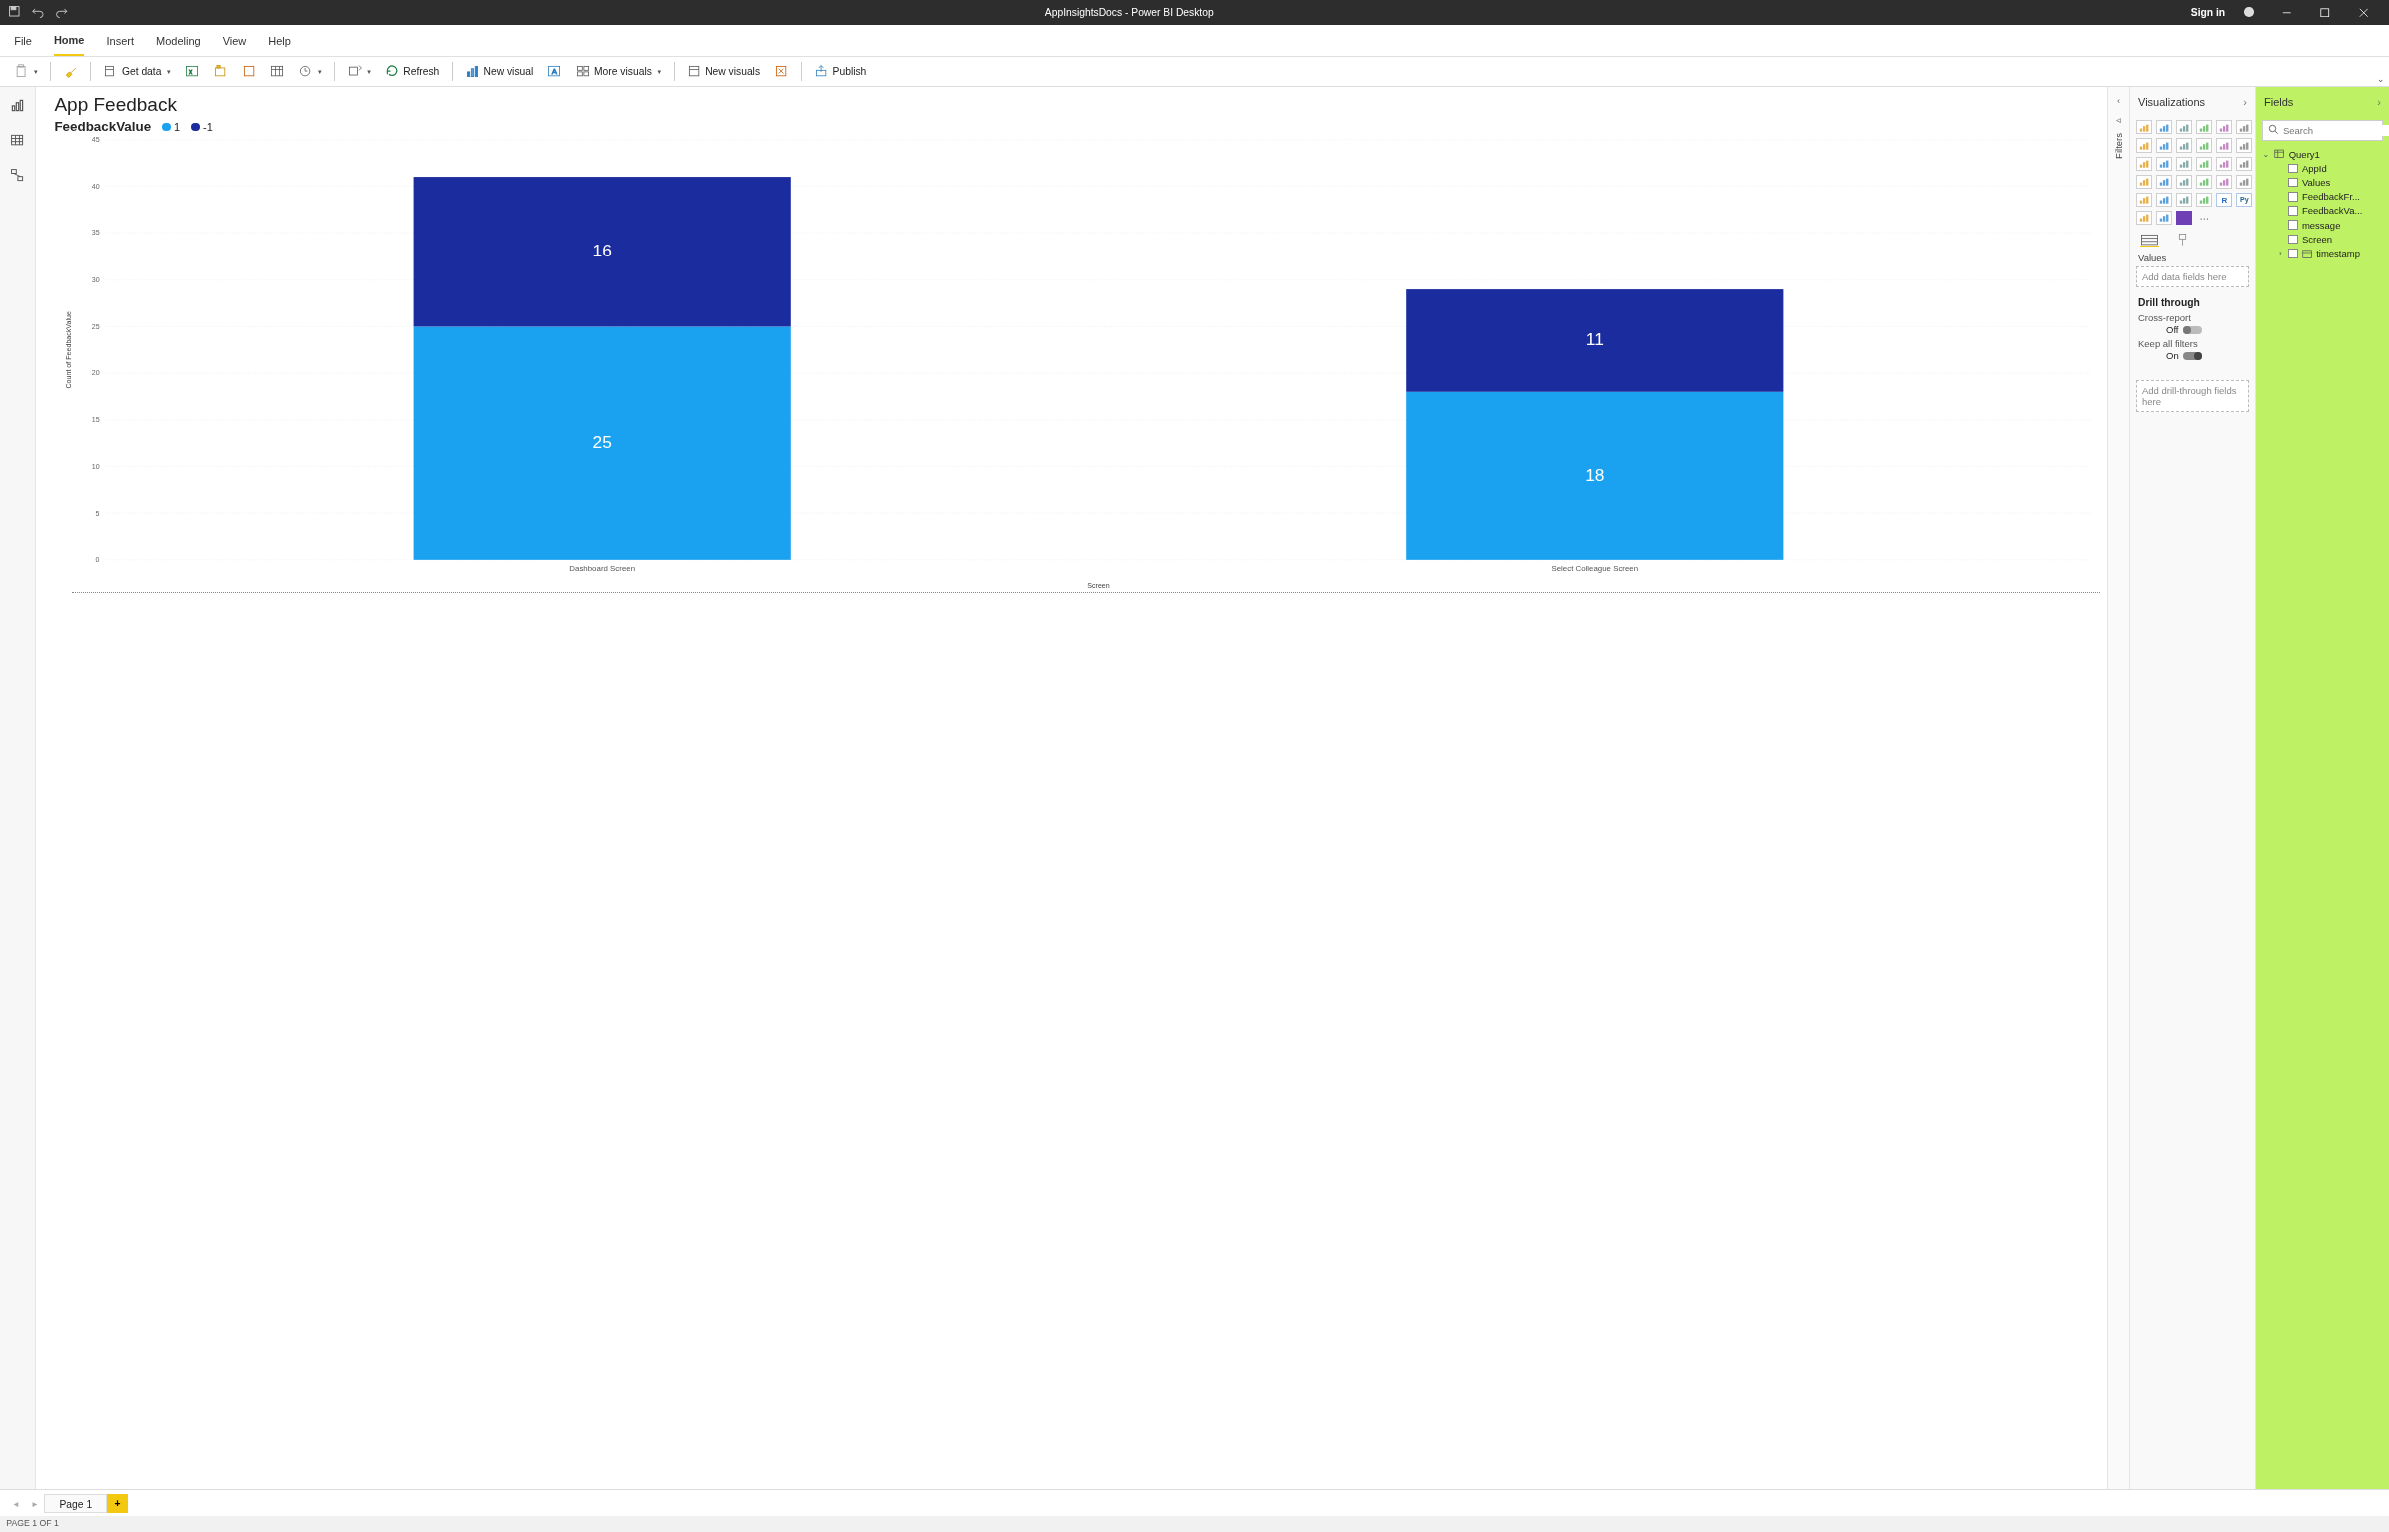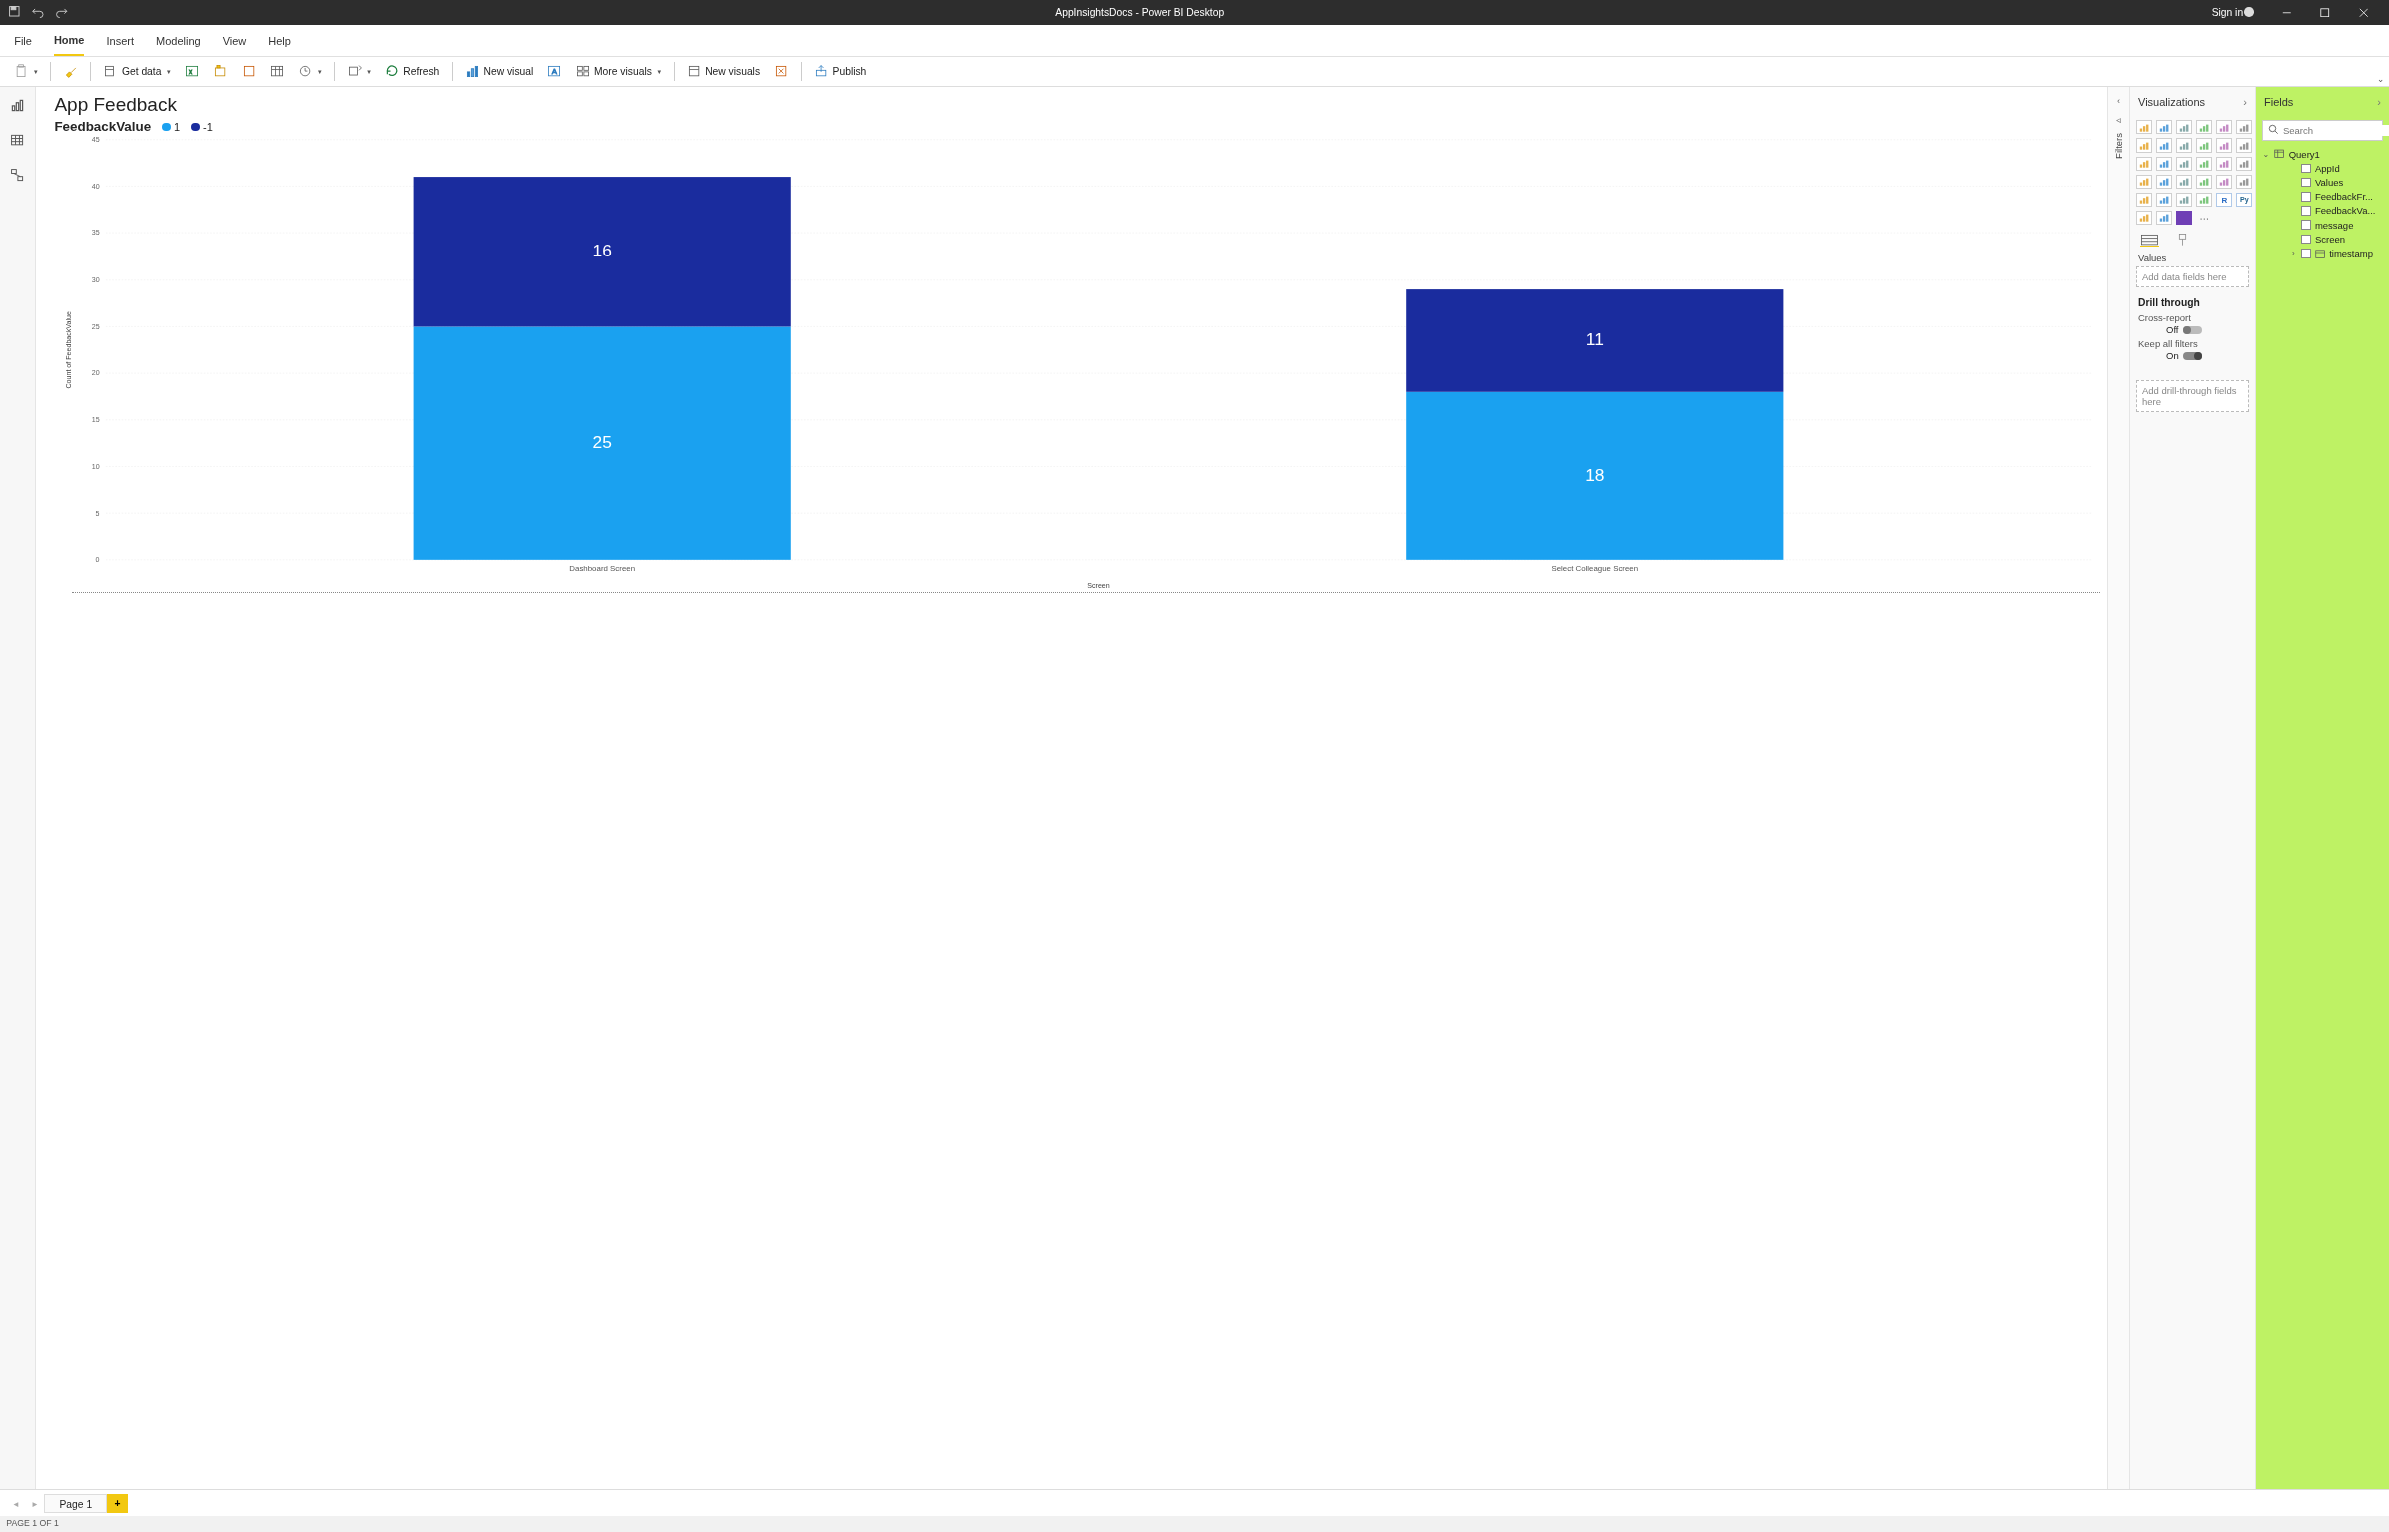--- a/index.html
+++ b/index.html
@@ -5,21 +5,21 @@
 * { box-sizing: border-box; margin: 0; padding: 0; font-family: "Segoe UI", Arial, sans-serif; }
 html, body { width: 100%; height: 100%; background: #fff; }
 body { display: flex; flex-direction: column; font-size: 10.3px; color: #222; }
 
 
 .titlebar { height: 25px; background: #2d2d2d; color: #fff; display: flex; align-items: center; }
 .titlebar .left-btns { display: flex; align-items: center; padding-left: 8px; gap: 11px; }
 .titlebar .left-btns svg { width: 12.6px; height: 12.6px; }
 .titlebar .center-title { flex: 1; text-align: center; font-size: 10.3px; }
 .titlebar .right-btns { display: flex; align-items: center; gap: 6.3px; padding-right: 9.5px; }
-.titlebar .right-btns .sign-in { display: flex; align-items: flex-start; gap: 1px; font-size: 10.3px; margin-right: 11px; }
+.titlebar .right-btns .sign-in { display: flex; align-items: flex-start; gap: 19px; font-size: 10.3px; margin-right: 11px; font-weight: bold; }
 .titlebar .avatar-circle { width: 9.5px; height: 9.5px; border-radius: 50%; background: #ddd; display:inline-block; }
 .win-btn { width: 32px; height: 25px; display:flex; align-items:center; justify-content:center; cursor:pointer; }
 .win-btn svg { width:9.5px; height:9.5px; stroke:#fff; }
 
 
 .menubar { height: 32px; background:#fff; border-bottom:0.8px solid #e0e0e0; display:flex; align-items:center; padding-left: 14.2px; gap: 22px; }
 .menubar .tab { font-size: 11px; color:#333; cursor:pointer; padding: 8px 0; }
 .menubar .tab.active { font-weight:600; border-bottom: 2.4px solid #f2c811; }
 
 
@@ -94,21 +94,21 @@
 
 
 .fields-pane { width:134px; border-left:0.8px solid #e5e5e5; background:#bef264; display:flex; flex-direction:column;}
 .search-box { margin: 3.2px 6.3px 4.7px; border:0.8px solid #ccc; padding:3.2px 4.7px; display:flex; align-items:center; gap:4.7px; background:#fff;}
 .search-box input { border:none; outline:none; font-size:9.5px; flex:1;}
 .tree { padding: 1.6px 3.2px; font-size:9.5px; }
 .tree-row { display:flex; align-items:center; gap:4px; padding:1.6px 3.2px; cursor:pointer;}
 .tree-row .exp { width:8px; font-size:8px; color:#555;}
 .tree-row .tbl-ic { width:10.3px; height:9.5px; }
 .tree-row .cb { width:9.5px; height:9.5px; border:0.8px solid #888; background:#fff;}
-.tree-children { margin-left: 27px; text-align: center; }
+.tree-children { margin-left: 14px; text-align: center; }
 </style>
 </head>
 <body>
 
 <div class="titlebar">
   <div class="left-btns">
     <span><svg viewBox="0 0 16 16" fill="none" stroke="#ccc" stroke-width="1.2">
           <rect x="2" y="2" width="12" height="12"></rect>
           <rect x="4" y="2" width="6" height="4" fill="#ccc"></rect>
         </svg></span>

